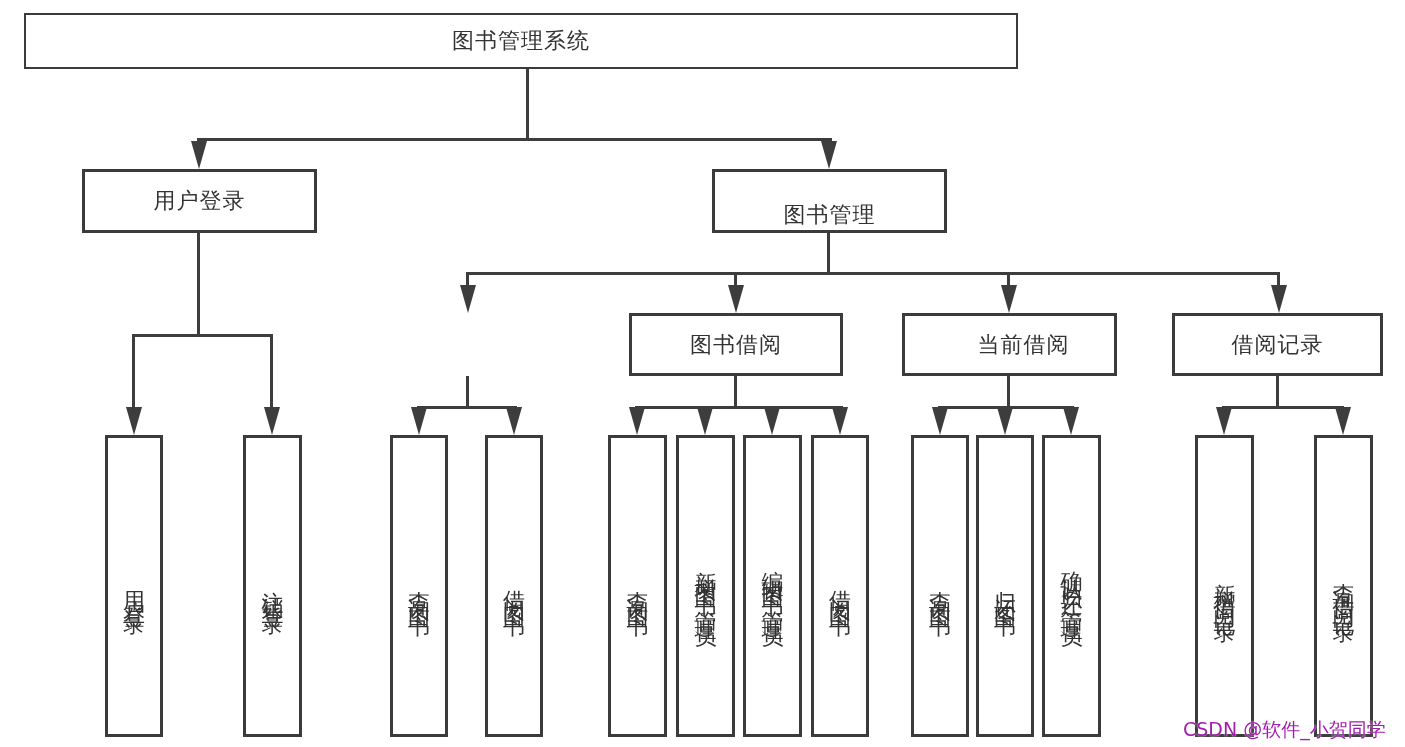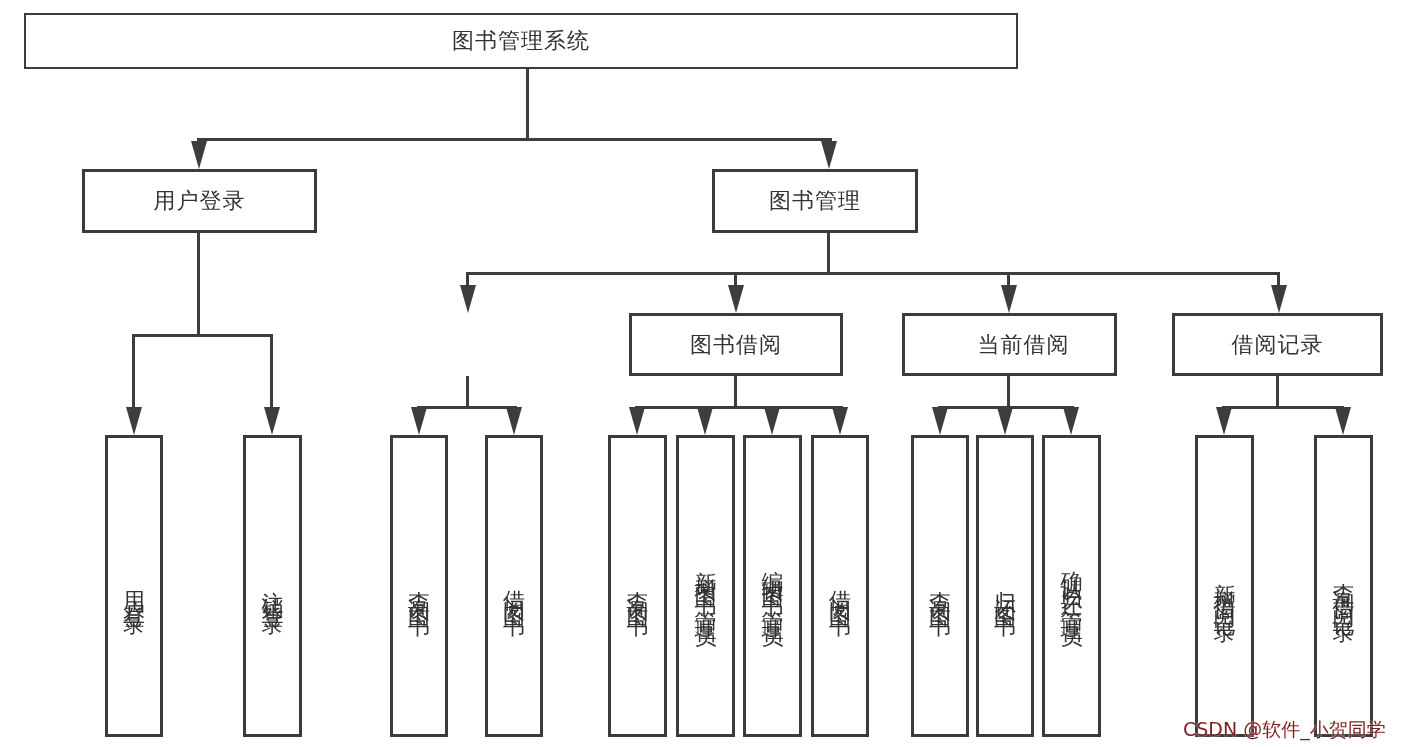--- a/index.html
+++ b/index.html
@@ -57,21 +57,21 @@
     border-top: 28px solid #3d3d3d;
     z-index: 1;
   }
   
   .watermark {
     position: absolute;
     left: 1183px;
     top: 717px;
     width: 220px;
     font-size: 19px;
-    color: #7f1d1d;
+    color: #a21caf;
     text-shadow: 0 0 2px #ffffff;
     z-index: 3;
     white-space: nowrap;
   }
 </style>
 </head>
 <body>
 
 <div class="stage">
 
@@ -82,21 +82,21 @@
   <div class="vline" style="left:526px; top:69px; height:71px;"></div>
   <div class="hline" style="left:197px; top:138px; width:635px;"></div>
   <div class="vline" style="left:197px; top:138px; height:12px;"></div>
   <div class="arrow" style="left:191px; top:141px;"></div>
   <div class="vline" style="left:827px; top:138px; height:12px;"></div>
   <div class="arrow" style="left:821px; top:141px;"></div>
 
   <div class="box" style="left:82px; top:169px; width:235px; height:64px;">
     <span>用户登录</span>
   </div>
-  <div class="box" style="left:712px; top:169px; width:206px; height:64px;">
+  <div class="box" style="left:712px; top:169px; width:235px; height:64px;align-items:flex-end;">
     <span>图书管理</span>
   </div>
 
   <div class="vline" style="left:197px; top:233px; height:104px;"></div>
   <div class="hline" style="left:132px; top:334px; width:141px;"></div>
   <div class="vline" style="left:132px; top:334px; height:80px;"></div>
   <div class="arrow" style="left:126px; top:407px;"></div>
   <div class="vline" style="left:270px; top:334px; height:80px;"></div>
   <div class="arrow" style="left:264px; top:407px;"></div>
 

